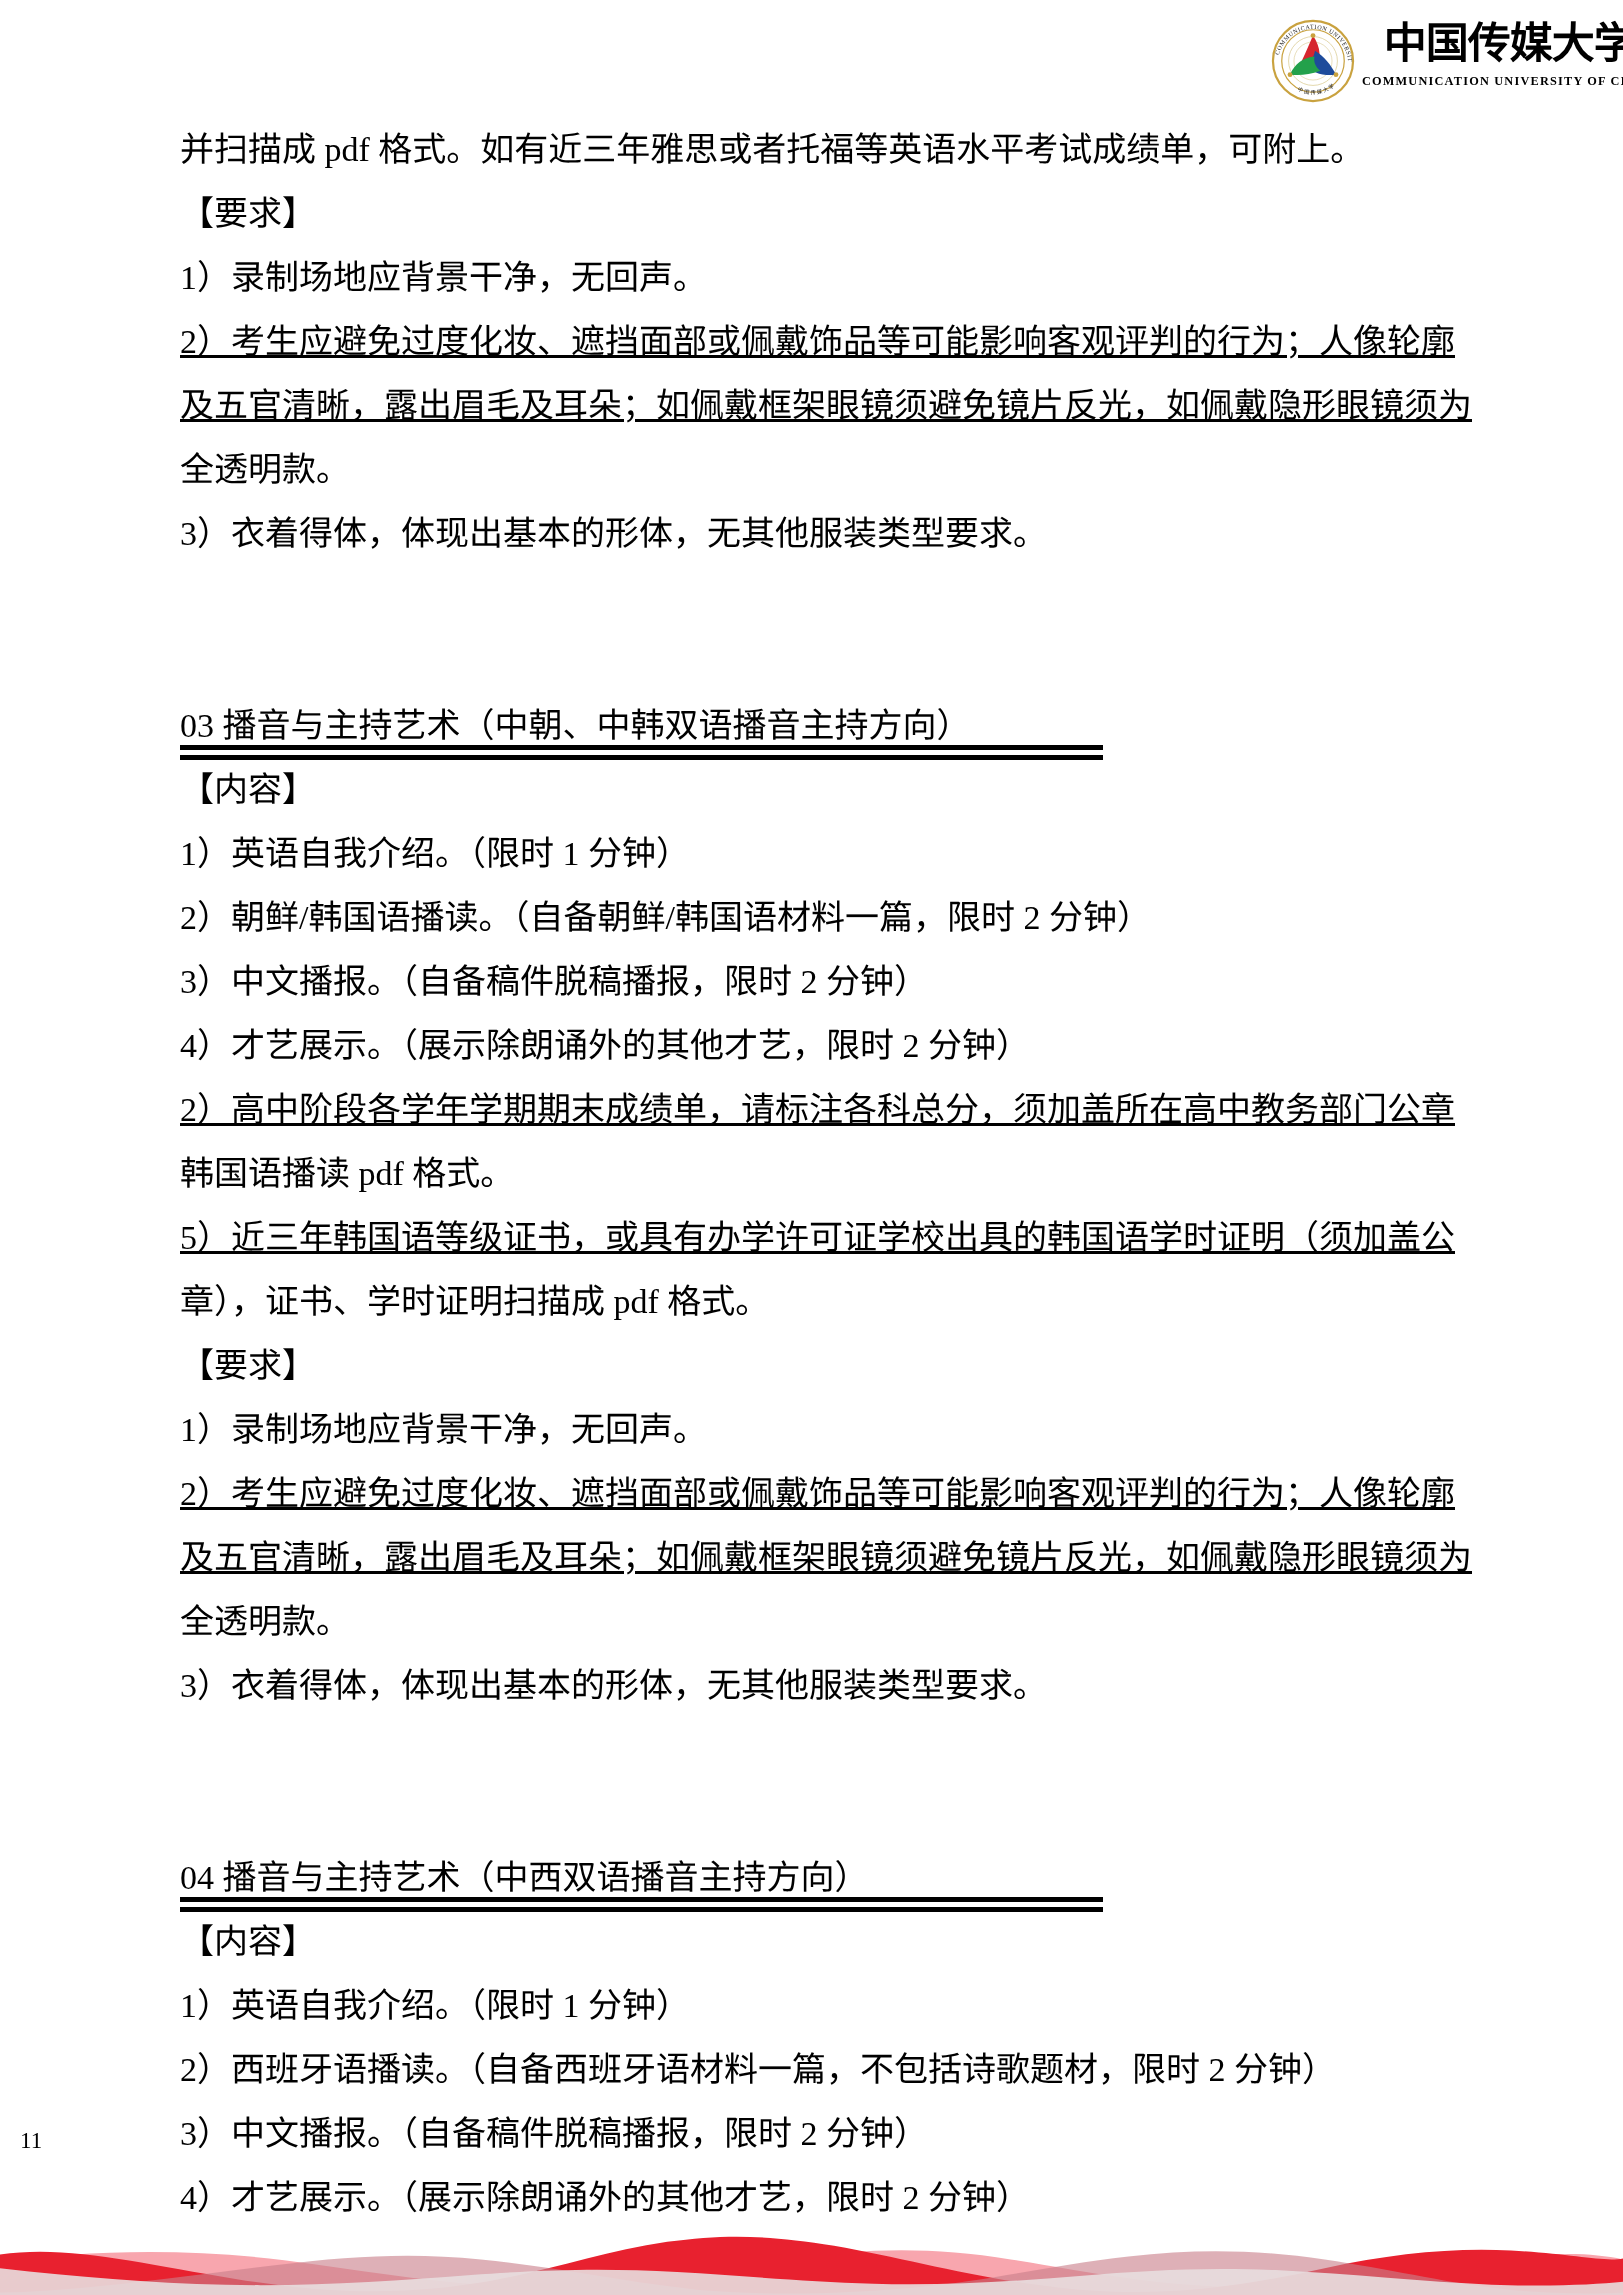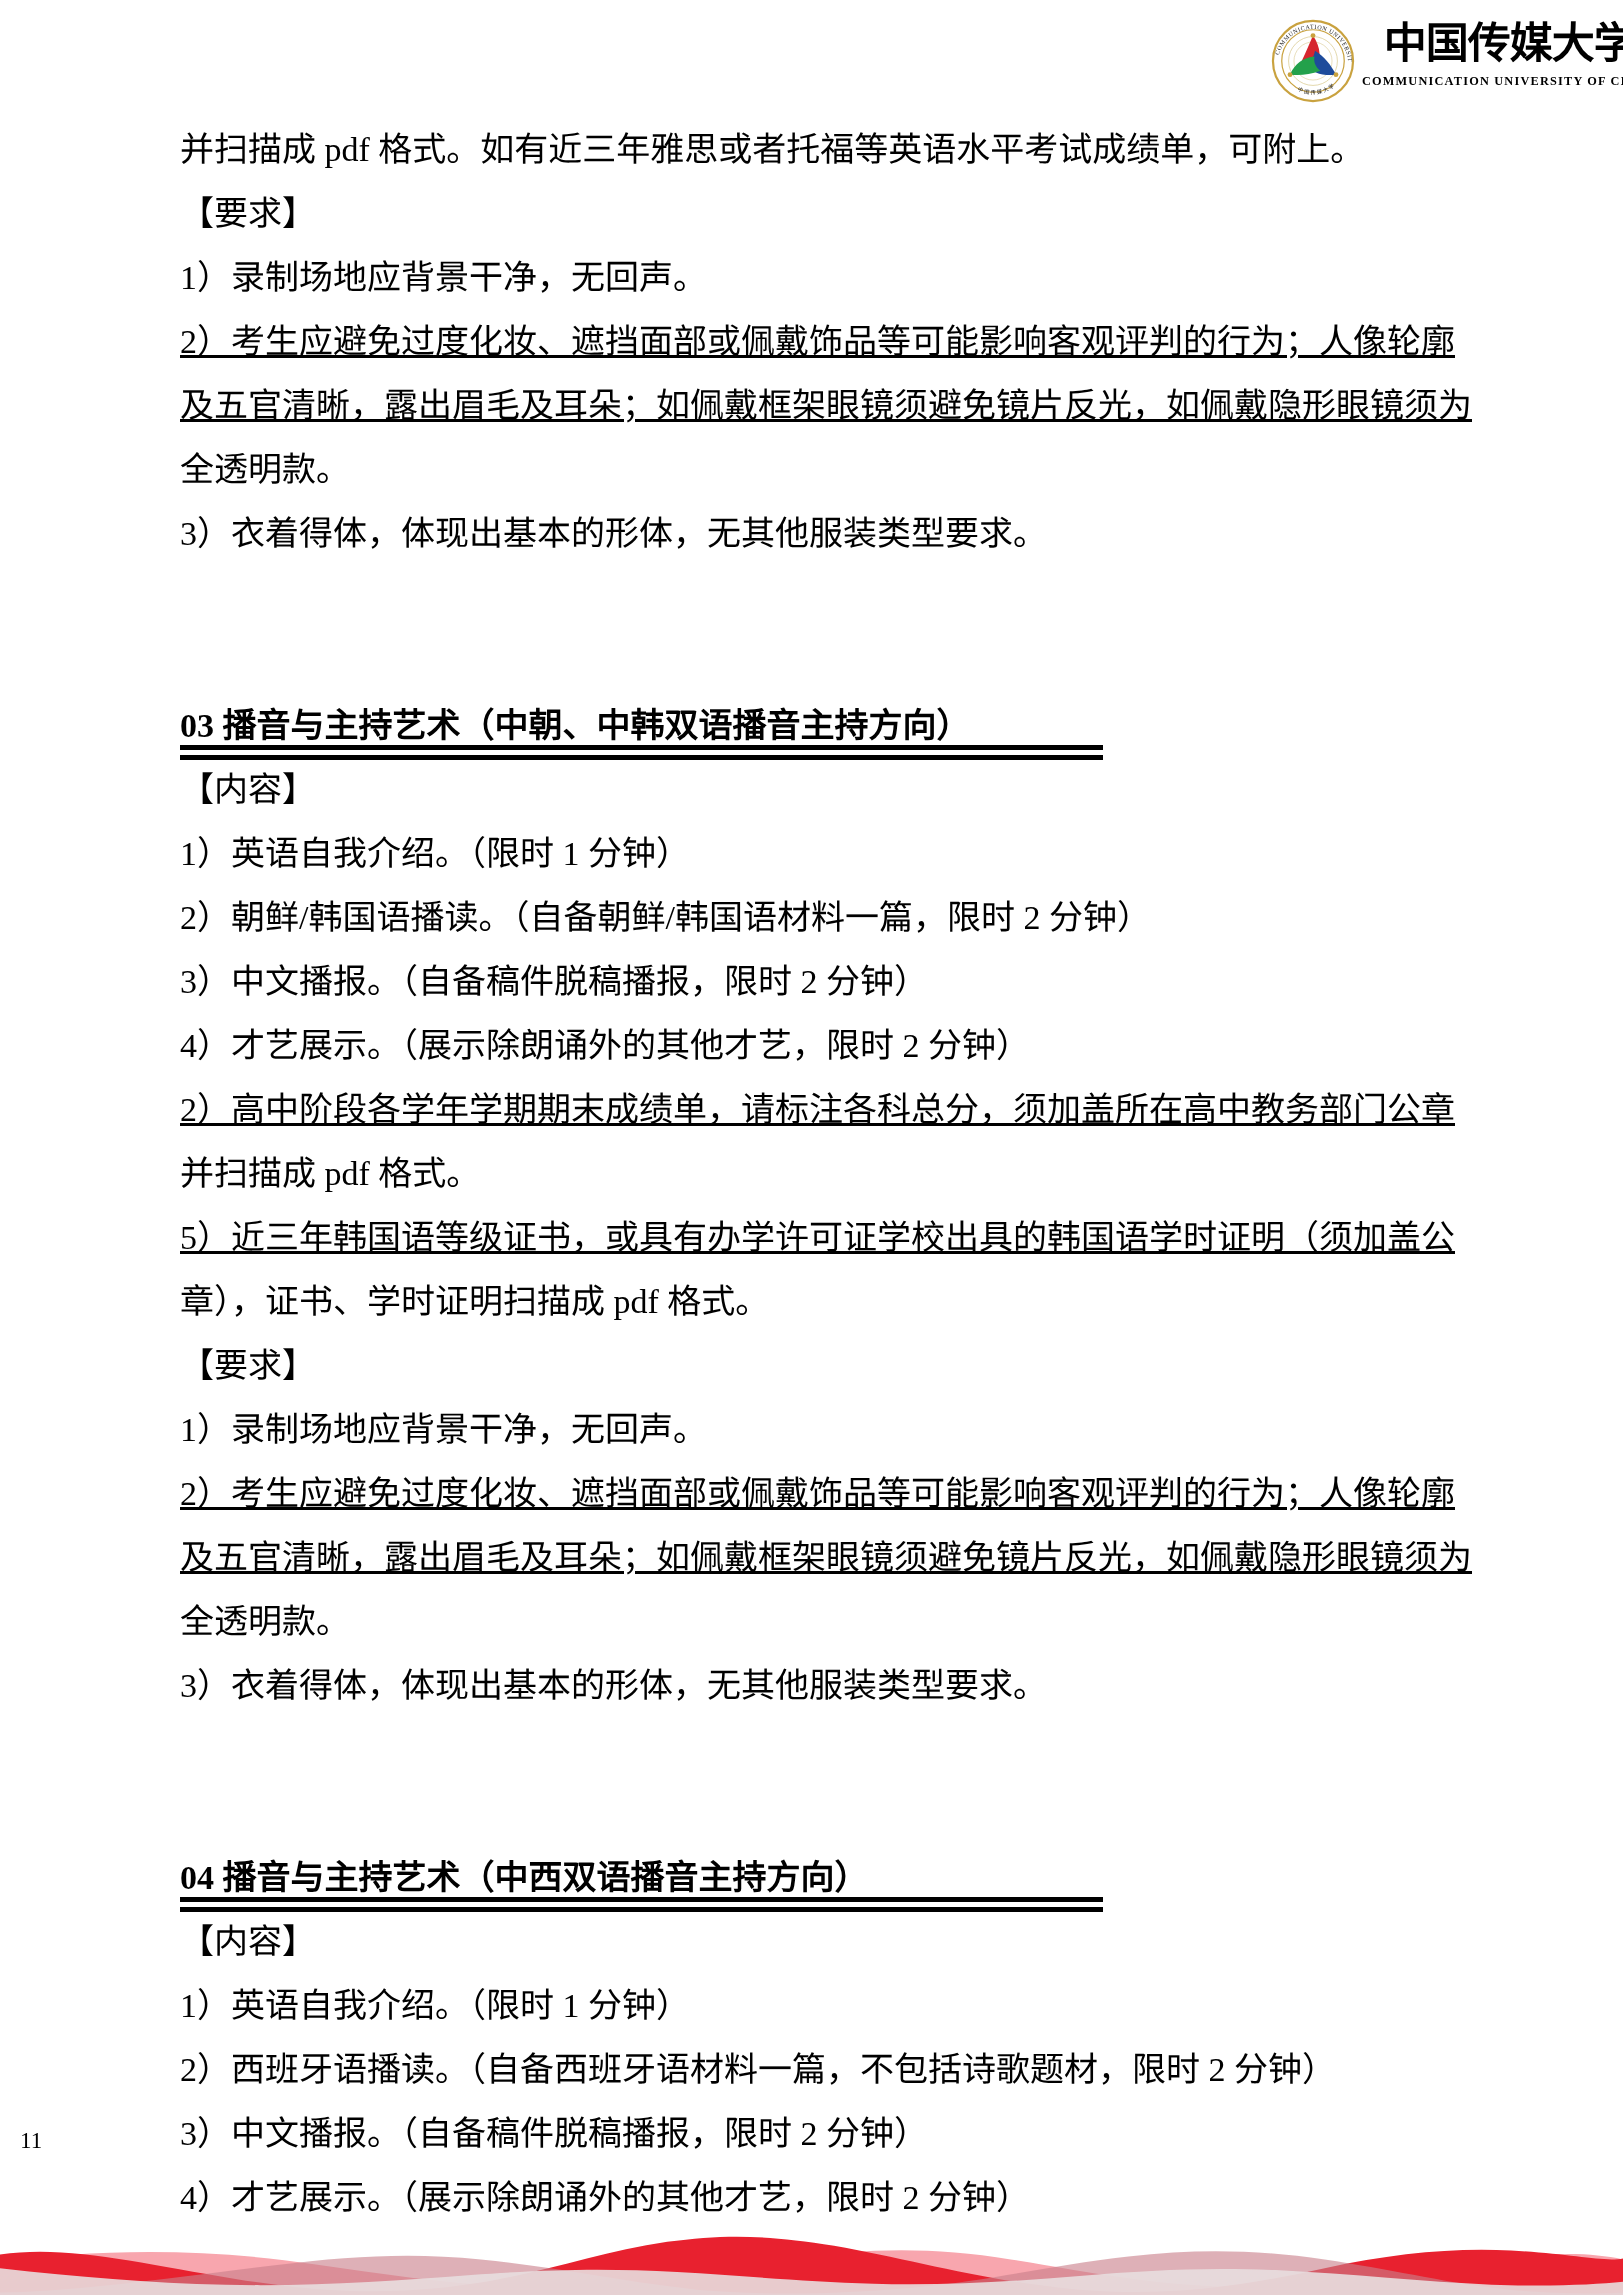--- a/index.html
+++ b/index.html
@@ -12,21 +12,21 @@
   .logo-text{flex:1 1 auto;margin-left:6.9px;display:flex;flex-direction:column;align-items:center;}
   .logo-cn{font-size:43px;font-weight:bold;line-height:1.35;letter-spacing:-1px;white-space:nowrap;
            font-family:"Liberation Serif","DejaVu Serif",serif;}
   .logo-en{font-size:12.3px;font-weight:bold;letter-spacing:1.2px;white-space:nowrap;margin-top:1px;
            font-family:"Liberation Serif","DejaVu Serif",serif;}
   
   .content{position:absolute;left:169px;top:118px;width:1285px;}
   .line{height:64px;line-height:64px;font-size:34px;white-space:nowrap;margin-left:11px;}
   .line.fill{text-align:justify;text-align-last:justify;text-decoration:underline;}
   .line.bracket-header{font-weight:normal;}
-  .line.section-title{font-weight:bold;margin-top:128px;position:relative;}
+  .line.section-title{font-weight:normal;margin-top:128px;position:relative;}
   .double-rule{position:absolute;left:0;top:51px;width:923px;height:5.4px;
                border-top:5.4px solid #000;border-bottom:5.4px solid #000;box-sizing:content-box;}
   
   .page-number{position:absolute;top:2126px;left:0;width:100%;text-align:left;font-size:23px;line-height:29.4px;padding-left:20px;}
   .waves{position:absolute;left:0;bottom:0;width:1623px;height:61px;display:block;}
 </style>
 </head>
 <body>
 
 <div class="page">
@@ -68,21 +68,21 @@
       <div class="line body fill">及五官清晰，露出眉毛及耳朵；如佩戴框架眼镜须避免镜片反光，如佩戴隐形眼镜须为</div>
       <div class="line body">全透明款。</div>
       <div class="line body">3）衣着得体，体现出基本的形体，无其他服装类型要求。</div>
       <div class="line section-title">03 播音与主持艺术（中朝、中韩双语播音主持方向）<span class="double-rule"></span></div>
       <div class="line bracket-header">【内容】</div>
       <div class="line body">1）英语自我介绍。（限时 1 分钟）</div>
       <div class="line body">2）朝鲜/韩国语播读。（自备朝鲜/韩国语材料一篇，限时 2 分钟）</div>
       <div class="line body">3）中文播报。（自备稿件脱稿播报，限时 2 分钟）</div>
       <div class="line body">4）才艺展示。（展示除朗诵外的其他才艺，限时 2 分钟）</div>
       <div class="line body fill">2）高中阶段各学年学期期末成绩单，请标注各科总分，须加盖所在高中教务部门公章</div>
-      <div class="line body">并扫描成 pdf 格式。</div>
+      <div class="line body">韩国语播读 pdf 格式。</div>
       <div class="line body fill">5）近三年韩国语等级证书，或具有办学许可证学校出具的韩国语学时证明（须加盖公</div>
       <div class="line body">章），证书、学时证明扫描成 pdf 格式。</div>
       <div class="line bracket-header">【要求】</div>
       <div class="line body">1）录制场地应背景干净，无回声。</div>
       <div class="line body fill">2）考生应避免过度化妆、遮挡面部或佩戴饰品等可能影响客观评判的行为；人像轮廓</div>
       <div class="line body fill">及五官清晰，露出眉毛及耳朵；如佩戴框架眼镜须避免镜片反光，如佩戴隐形眼镜须为</div>
       <div class="line body">全透明款。</div>
       <div class="line body">3）衣着得体，体现出基本的形体，无其他服装类型要求。</div>
       <div class="line section-title">04 播音与主持艺术（中西双语播音主持方向）<span class="double-rule"></span></div>
       <div class="line bracket-header">【内容】</div>

